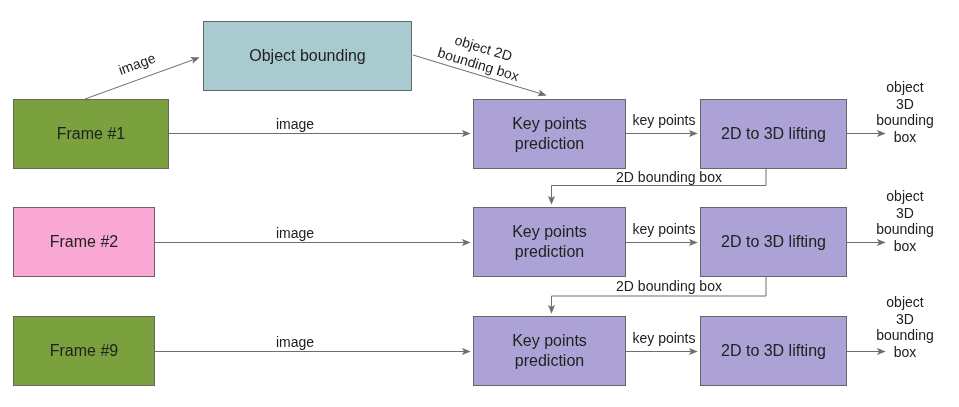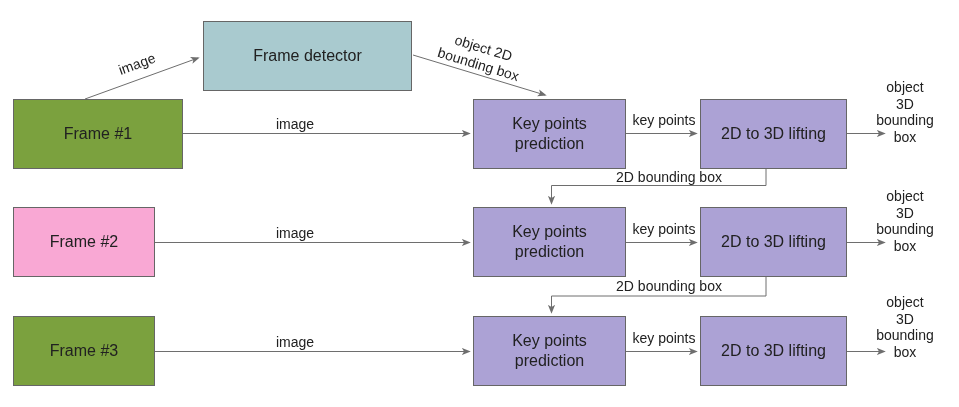--- a/index.html
+++ b/index.html
@@ -43,25 +43,25 @@
 
     <line x1="847" y1="133.5" x2="884" y2="133.5" stroke="#6E6E6E" stroke-width="1" marker-end="url(#ah)"></line>
     <line x1="847" y1="242.5" x2="884" y2="242.5" stroke="#6E6E6E" stroke-width="1" marker-end="url(#ah)"></line>
     <line x1="847" y1="351.5" x2="884" y2="351.5" stroke="#6E6E6E" stroke-width="1" marker-end="url(#ah)"></line>
 
     <polyline points="766,169 766,185.5 551.5,185.5 551.5,203" fill="none" stroke="#6E6E6E" stroke-width="1" marker-end="url(#ah)"></polyline>
 
     <polyline points="766,277 766,296 551.5,296 551.5,312" fill="none" stroke="#6E6E6E" stroke-width="1" marker-end="url(#ah)"></polyline>
   </svg>
 
-  <div class="node" style="left: 13px; top: 99px; width: 170px; height: 70px; background-color: rgb(123, 161, 62);">Frame #1</div>
+  <div class="node" style="left: 13px; top: 99px; width: 156px; height: 70px; background-color: rgb(123, 161, 62);">Frame #1</div>
   <div class="node" style="left: 13px; top: 207px; width: 142px; height: 70px; background-color: #f9a8d4;">Frame #2</div>
-  <div class="node" style="left: 13px; top: 316px; width: 142px; height: 70px; background-color: rgb(123, 161, 62);">Frame #3</div>
+  <div class="node" style="left: 13px; top: 316px; width: 142px; height: 70px; background-color: rgb(123, 161, 62);">Frame #9</div>
 
-  <div class="node" style="left: 203px; top: 21px; width: 209px; height: 70px; background-color: rgb(169, 202, 207);">Frame detector</div>
+  <div class="node" style="left: 203px; top: 21px; width: 209px; height: 70px; background-color: rgb(169, 202, 207);">Object bounding</div>
 
   <div class="node" style="left: 473px; top: 99px; width: 153px; height: 70px; padding: 0px 26px; background-color: rgb(172, 162, 213);">Key points prediction</div>
   <div class="node" style="left: 473px; top: 207px; width: 153px; height: 70px; padding: 0px 26px; background-color: rgb(172, 162, 213);">Key points prediction</div>
   <div class="node" style="left: 473px; top: 316px; width: 153px; height: 70px; padding: 0px 26px; background-color: rgb(172, 162, 213);">Key points prediction</div>
 
   <div class="node" style="left: 700px; top: 99px; width: 147px; height: 70px; background-color: rgb(172, 162, 213);">2D to 3D lifting</div>
   <div class="node" style="left: 700px; top: 207px; width: 147px; height: 70px; background-color: rgb(172, 162, 213);">2D to 3D lifting</div>
   <div class="node" style="left: 700px; top: 316px; width: 147px; height: 70px; background-color: rgb(172, 162, 213);">2D to 3D lifting</div>
 
   <div class="edge-label rot-neg20" style="left:137px;top:64px">image</div>

